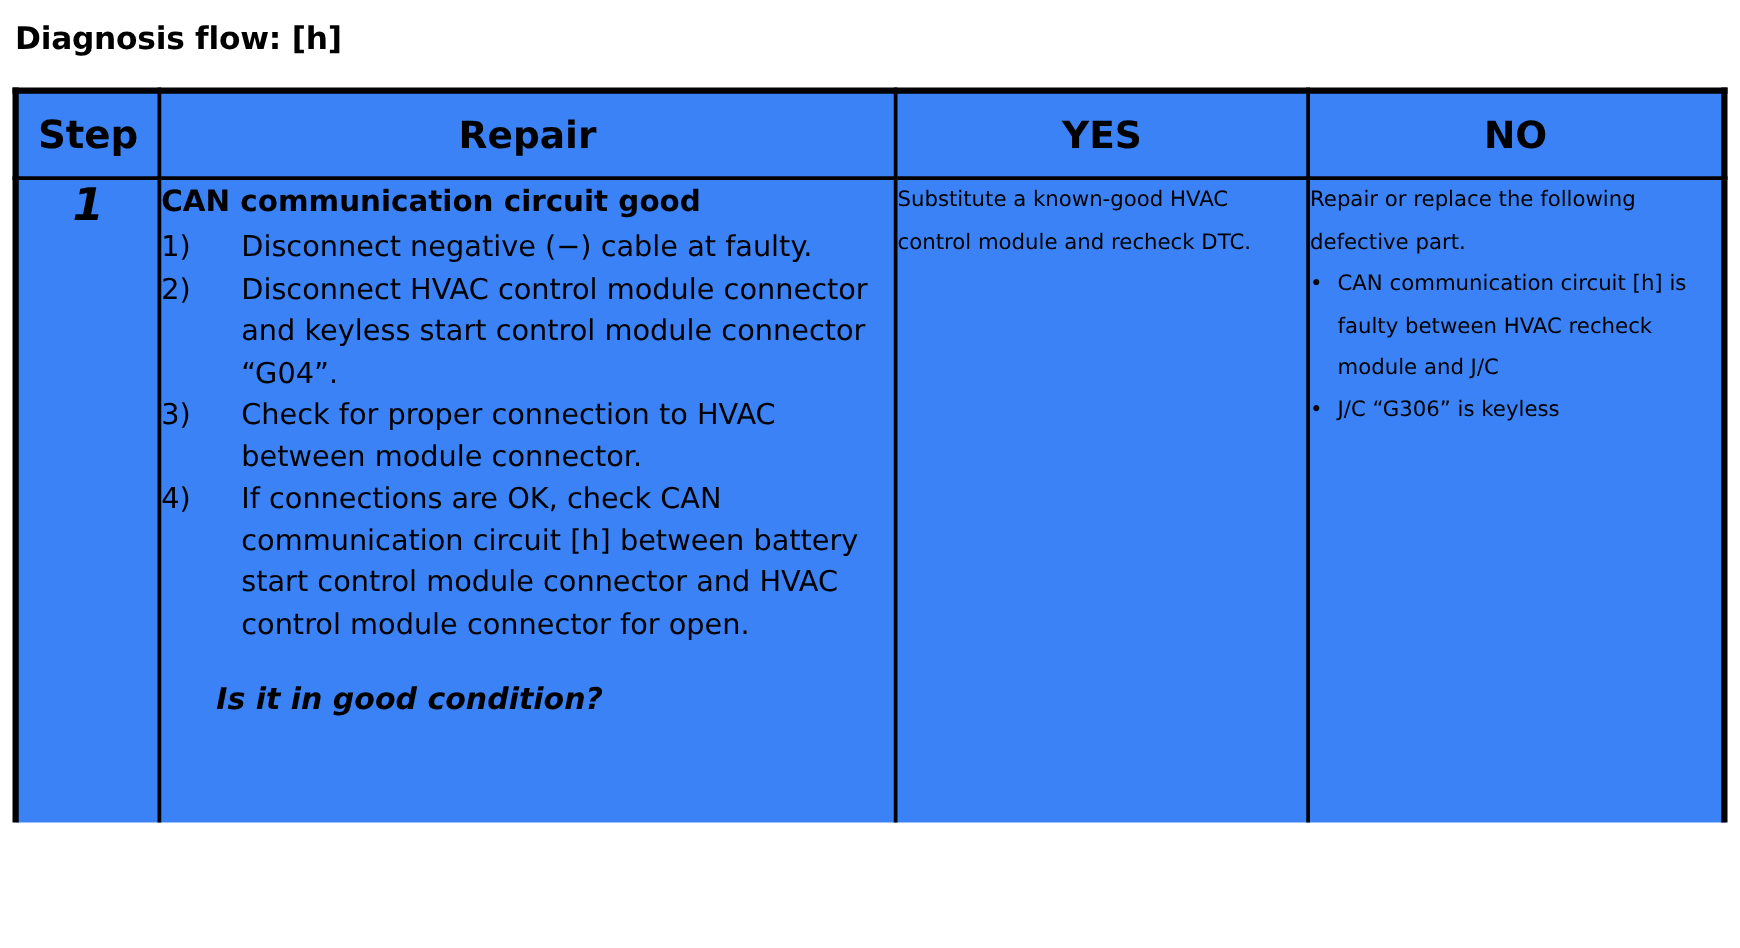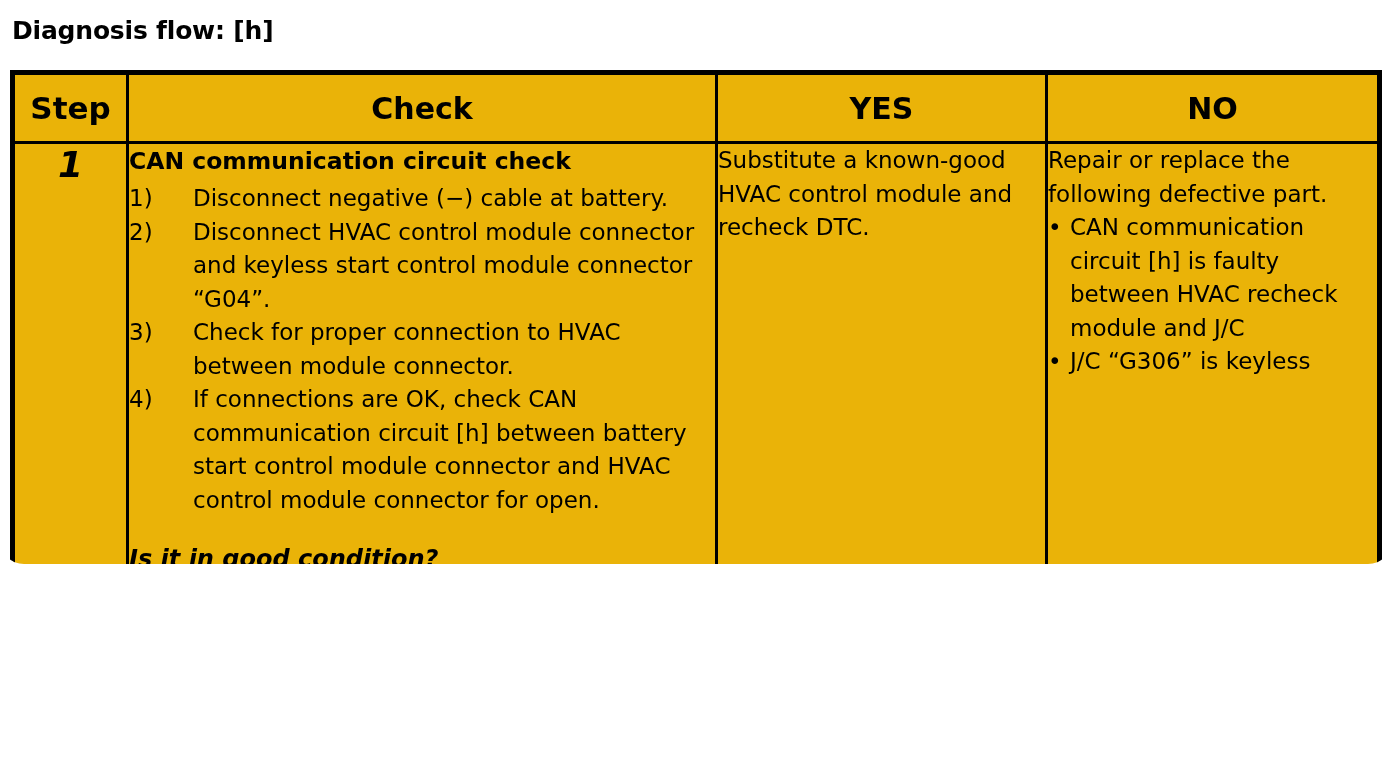--- a/index.html
+++ b/index.html
@@ -11,24 +11,23 @@
     width: 1392px;
     height: 758px;
     font-family: "DejaVu Sans", sans-serif;
     color: #000000;
     -webkit-font-smoothing: none;
   }
 
   .page {
     position: relative;
     width: 1392px;
-    height: 564px;
+    height: 658px;
     background: #ffffff;
     overflow: hidden;
-    border-radius: 24px;
   }
 
   
   .doc-title {
     position: absolute;
     left: 12px;
     top: 16px;
     font-size: 25px;
     font-weight: bold;
     letter-spacing: -0.2px;
@@ -43,21 +42,21 @@
     top: 70px;
     width: 1372px;
     border-collapse: collapse;
     table-layout: fixed;
     border: 5px solid #000;
   }
   .flow-table td, .flow-table th {
     border: 3px solid #000;
     padding: 0;
     vertical-align: top;
-    background: #eab308;
+    background: #3b82f6;
   }
 
   col.c-step   { width: 115px; }
   col.c-action { width: 589px; }
   col.c-yes    { width: 330px; }
   col.c-no     { width: 333px; }
 
   
   .hdr td {
     height: 66px;
@@ -111,25 +110,26 @@
     top: 0;
     width: 52px;
     text-align: left;
   }
   .action-question {
     margin-top: 26px;
     font-size: 24px;
     font-weight: bold;
     font-style: italic;
     line-height: 32px;
+    padding-left: 44px;
   }
 
   .cell-yes, .cell-no {
     padding: 11px 12px 10px 14px;
-    font-size: 23px;
+    font-size: 17px;
     line-height: 33.5px;
   }
   .plain-para { margin: 0; }
   .bullet-list {
     list-style: none;
     margin: 0;
     padding: 0;
   }
   .bullet-list li {
     position: relative;
@@ -152,35 +152,35 @@
   <table class="flow-table">
     <colgroup>
       <col class="c-step">
       <col class="c-action">
       <col class="c-yes">
       <col class="c-no">
     </colgroup>
     <tbody>
       <tr class="hdr">
         <td class="h-step">Step</td>
-        <td>Check</td>
+        <td>Repair</td>
         <td>YES</td>
         <td>NO</td>
       </tr>
 
       <tr class="brow">
 
         <td class="cell-step">1</td>
 
         <td class="cell-action">
-          <div class="action-head">CAN communication circuit check</div>
+          <div class="action-head">CAN communication circuit good</div>
           <ol class="action-list">
             <li>
               <span class="num">1)</span>
-              <span>Disconnect negative (−) cable at battery.</span>
+              <span>Disconnect negative (−) cable at faulty.</span>
             </li>
             <li>
               <span class="num">2)</span>
               <span>Disconnect HVAC control module connector and keyless start control module connector “G04”.</span>
             </li>
             <li>
               <span class="num">3)</span>
               <span>Check for proper connection to HVAC between module connector.</span>
             </li>
             <li>

